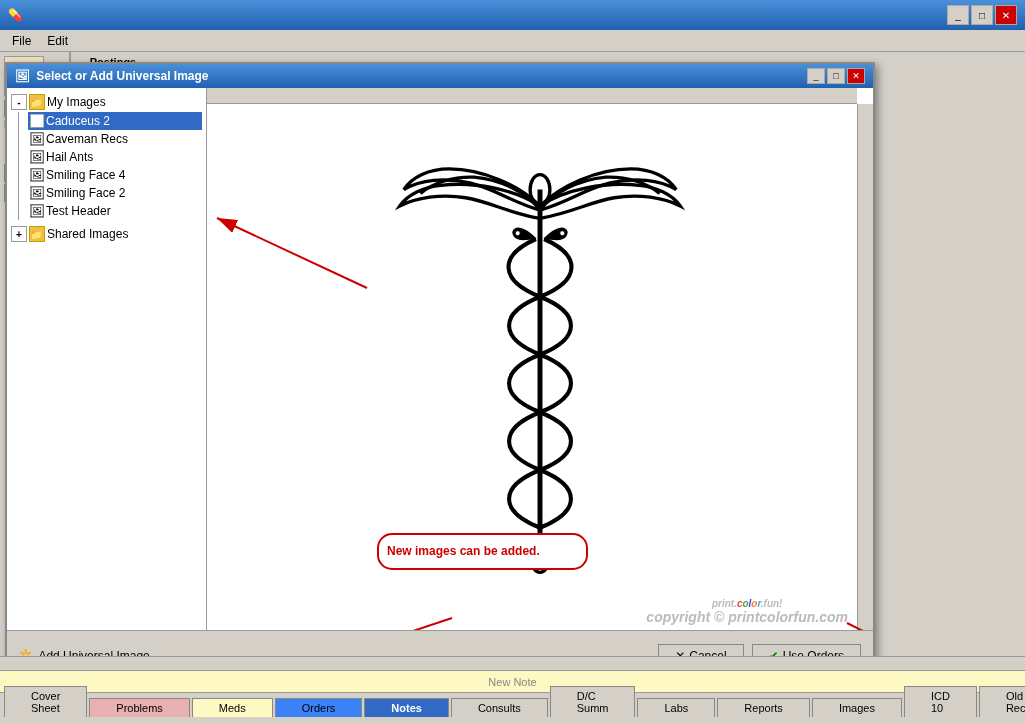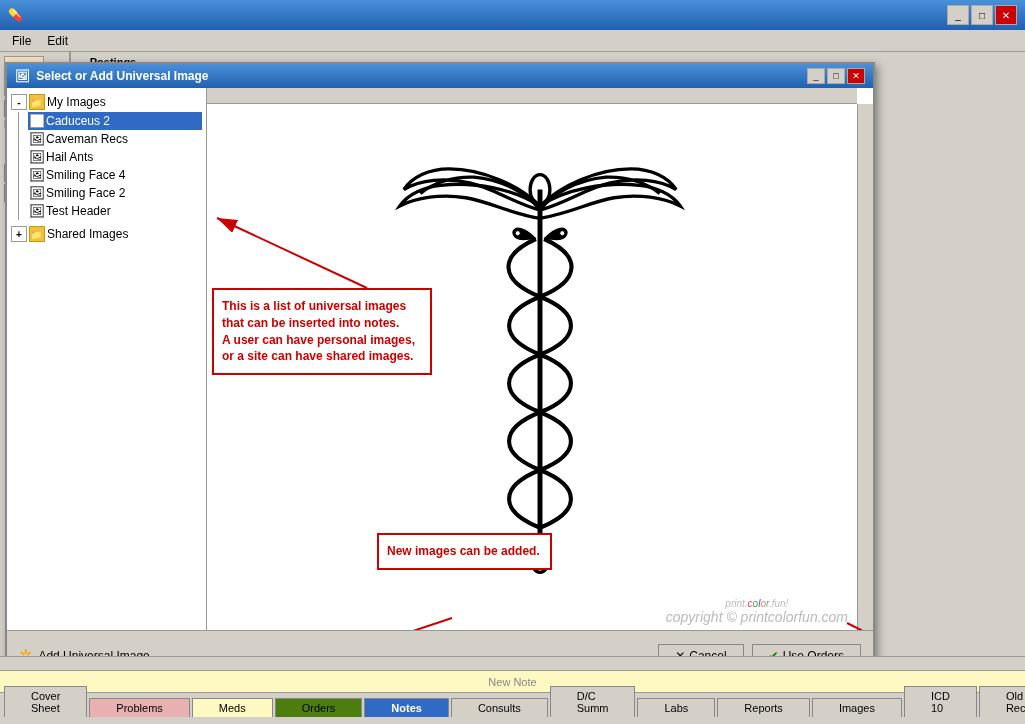--- a/index.html
+++ b/index.html
@@ -183,21 +183,21 @@
             <div class="tree-expand">+</div>
             <div class="tree-icon">📁</div>
             <span class="tree-label">Shared Images</span>
           </div>
         </div>
 
         <div id="image-panel" style="position:relative;">
 
           <div class="scrollbar-top"></div>
 
-          <div id="image-display" style="margin-top:16px;">
+          <div id="image-display" style="margin-top:16px;font-weight:bold;">
 
             <svg id="caduceus-img" viewBox="0 0 400 550" xmlns="http://www.w3.org/2000/svg" style="max-width:330px;max-height:480px;">
 
               <g fill="none" stroke="#000" stroke-width="4">
 
                 <path d="M200,80 C170,60 120,50 80,55 C60,57 40,65 30,80 C50,70 80,65 110,70 C140,75 160,88 200,95"></path>
                 <path d="M200,80 C175,55 130,35 90,35 C65,35 45,45 35,60 C55,48 85,45 115,52 C145,59 165,75 200,85"></path>
                 <path d="M200,85 C185,65 155,48 120,45 C95,44 70,52 55,65"></path>
 
                 <path d="M200,80 C230,60 280,50 320,55 C340,57 360,65 370,80 C350,70 320,65 290,70 C260,75 240,88 200,95"></path>
@@ -224,39 +224,36 @@
             </svg>
 
             <div class="watermark" style="font-size:10px;color:#bbb;position:absolute;bottom:5px;right:25px;text-align:center;">
               print.<span style="color:#e44;">c</span><span style="color:#4a4;">o</span><span style="color:#44e;">l</span><span style="color:#e84;">o</span><span style="color:#4ae;">r</span>.fun!<br>
               <span style="font-size:14px;">copyright © printcolorfun.com</span>
             </div>
           </div>
 
           <div class="scrollbar-right" style="position:absolute;right:0;top:16px;bottom:0;width:16px;background:#d4d0c8;border-left:1px solid #999;"></div>
 
-          <div class="annotation-box" style="left:5px;top:200px;width:220px;font-size:12px;">
-            <span>This is a list of universal images that can be inserted into notes.<br>A user can have personal images, or a site can have shared images.</span>
-          </div>
 
           <svg style="position:absolute;top:0;left:0;width:100%;height:100%;pointer-events:none;z-index:202;">
             <defs>
               <marker id="arrowhead" markerWidth="10" markerHeight="7" refX="10" refY="3.5" orient="auto">
                 <polygon points="0 0, 10 3.5, 0 7" fill="#cc0000"></polygon>
               </marker>
             </defs>
 
             <line x1="160" y1="200" x2="10" y2="130" stroke="#cc0000" stroke-width="2" marker-end="url(#arrowhead)"></line>
 
             <line x1="245" y1="530" x2="140" y2="565" stroke="#cc0000" stroke-width="2" marker-end="url(#arrowhead)"></line>
 
             <line x1="640" y1="535" x2="700" y2="565" stroke="#cc0000" stroke-width="2" marker-end="url(#arrowhead)"></line>
           </svg>
 
-          <div class="annotation-box" style="left:170px;bottom:60px;width:175px;font-size:12px;">
+          <div class="annotation-box" style="left:170px;bottom:60px;width:211px;font-size:12px;border-radius:15px;">
             <span>New images can be added.</span>
           </div>
 
 
         </div>
 
       </div>
 
       <div id="dialog-footer">
         <div class="footer-left">
@@ -289,21 +286,21 @@
   <div id="scrollbar-h" style="height:14px;background:#d4d0c8;border-top:1px solid #999;"></div>
 
   <div id="bottom-bar">
     <div id="new-note-bar">
       <span style="font-size:11px;color:#888;text-align:center;width:100%;">New Note</span>
     </div>
     <div id="tabs-bar">
       <div class="tab">Cover Sheet</div>
       <div class="tab" style="background:#e8b0b0;">Problems</div>
       <div class="tab" style="background:#fef9c3;">Meds</div>
-      <div class="tab" style="background:#4d7c0f;margin-top:14px;">Orders</div>
+      <div class="tab" style="background:#3b82f6;margin-top:14px;">Orders</div>
       <div class="tab active">Notes</div>
       <div class="tab">Consults</div>
       <div class="tab">D/C Summ</div>
       <div class="tab">Labs</div>
       <div class="tab">Reports</div>
       <div class="tab">Images</div>
       <div class="tab">ICD 10</div>
       <div class="tab">Old Recs</div>
       <div class="tab">Allscripts</div>
     </div>

